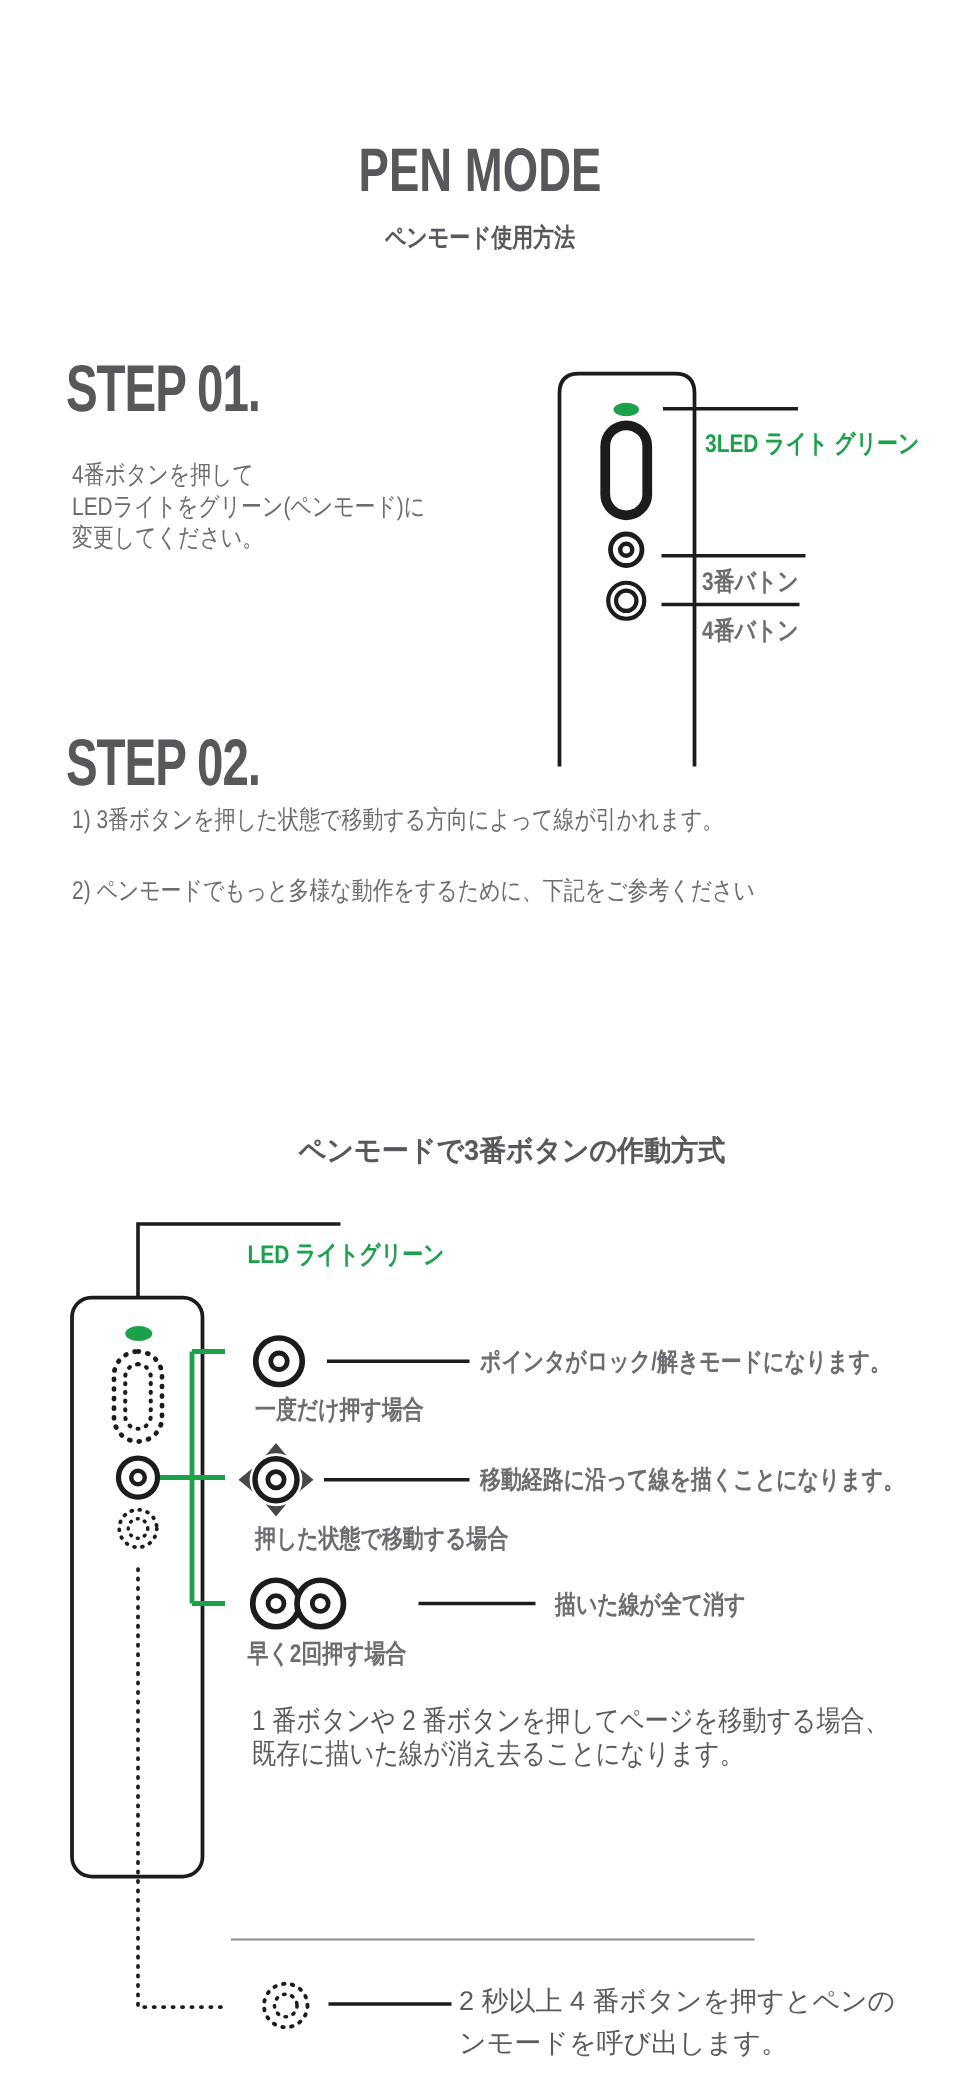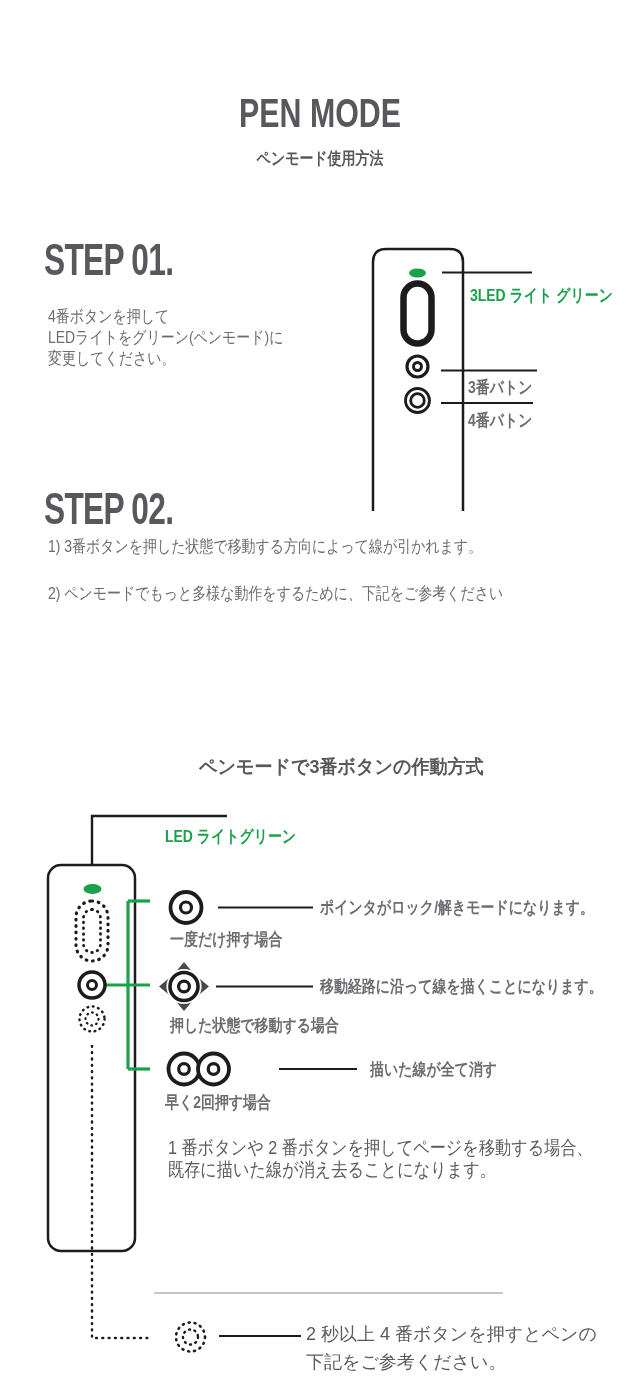--- a/index.html
+++ b/index.html
@@ -145,16 +145,16 @@
   <div class="abs lbl" style="left:370px;top:1010px;">描いた線が全て消す</div>
   <div class="abs lbl" style="left:165px;top:1043px;">早く2回押す場合</div>
 
   <div class="abs note" style="left:168px;top:1089px;">
     <div class="body-line">1 番ボタンや 2 番ボタンを押してページを移動する場合、</div>
     <div class="body-line">既存に描いた線が消え去ることになります。</div>
   </div>
 
   <div class="abs option" style="left:306px;top:1272px;">
     <div class="body-line">2 秒以上 4 番ボタンを押すとペンの</div>
-    <div class="body-line">下記をご参考ください。</div>
+    <div class="body-line">ンモードを呼び出します。</div>
   </div>
 
 </div>
 
 </body></html>

